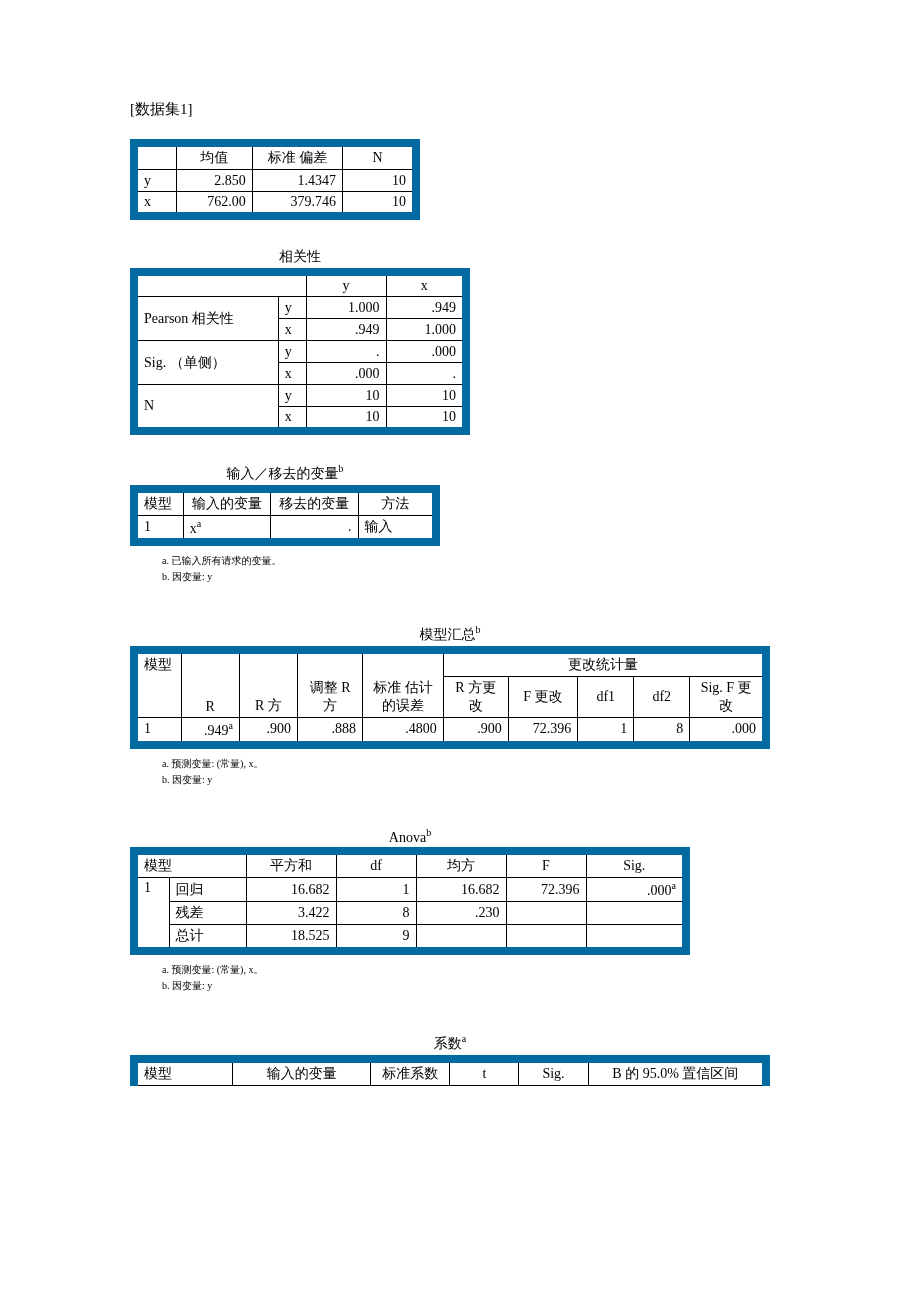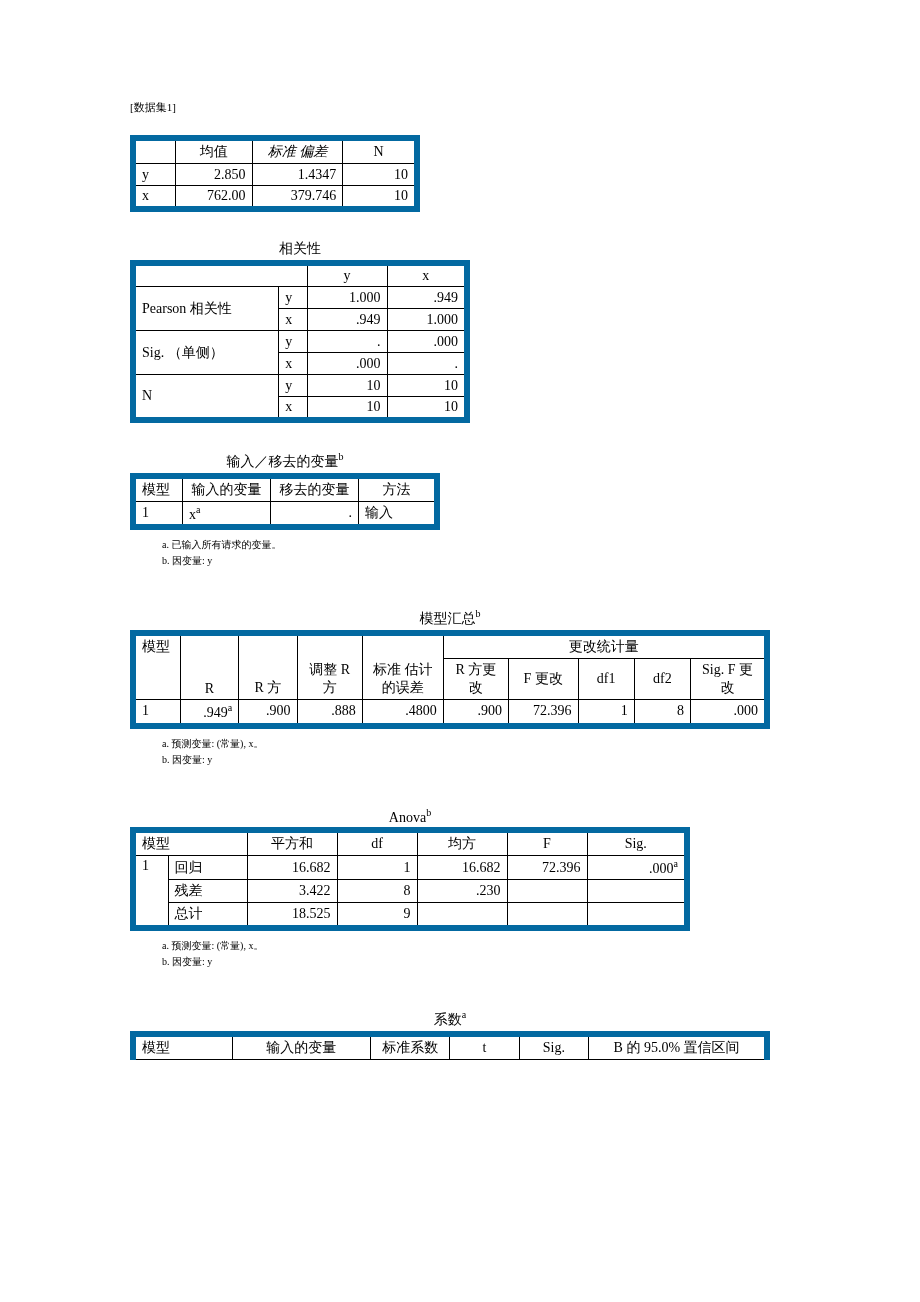--- a/index.html
+++ b/index.html
@@ -6,36 +6,36 @@
     body {
       font-family: SimSun, "Times New Roman", serif;
       background: #fff;
       margin: 0;
       padding: 100px 130px 60px 130px;
       font-size: 14px;
       color: #000;
       width: 920px;
     }
     .dataset-label {
-      font-size: 11px;
+      font-size: 15px;
       margin-bottom: 20px;
     }
     .table-title {
       text-align: center;
       font-size: 14px;
       font-weight: normal;
       margin-bottom: 2px;
     }
     .sup { font-size: 10px; vertical-align: super; }
     table {
       border-collapse: collapse;
       margin-bottom: 8px;
     }
     table.outer-border {
-      border: 6px solid #0369a1;
+      border: 8px solid #0369a1;
     }
     td, th {
       border: 1px solid #000;
       padding: 2px 6px;
       font-weight: normal;
       height: 22px;
       vertical-align: middle;
     }
     .hdr { text-align: center; }
     .num { text-align: right; }
@@ -51,21 +51,21 @@
 <body>
 
 <div class="dataset-label">[数据集1]</div>
 
 <div>
   <table class="outer-border" style="width:290px;">
     <tbody>
         <tr>
       <th style="width:45px;"></th>
       <th class="hdr" style="width:80px;">均值</th>
-      <th class="hdr" style="width:95px;font-style:italic;">标准 偏差</th>
+      <th class="hdr" style="width:95px;">标准 偏差</th>
       <th class="hdr" style="width:80px;">N</th>
     </tr>
     <tr>
       <td class="lbl">y</td>
       <td class="num">2.850</td>
       <td class="num">1.4347</td>
       <td class="num">10</td>
     </tr>
     <tr>
       <td class="lbl">x</td>

